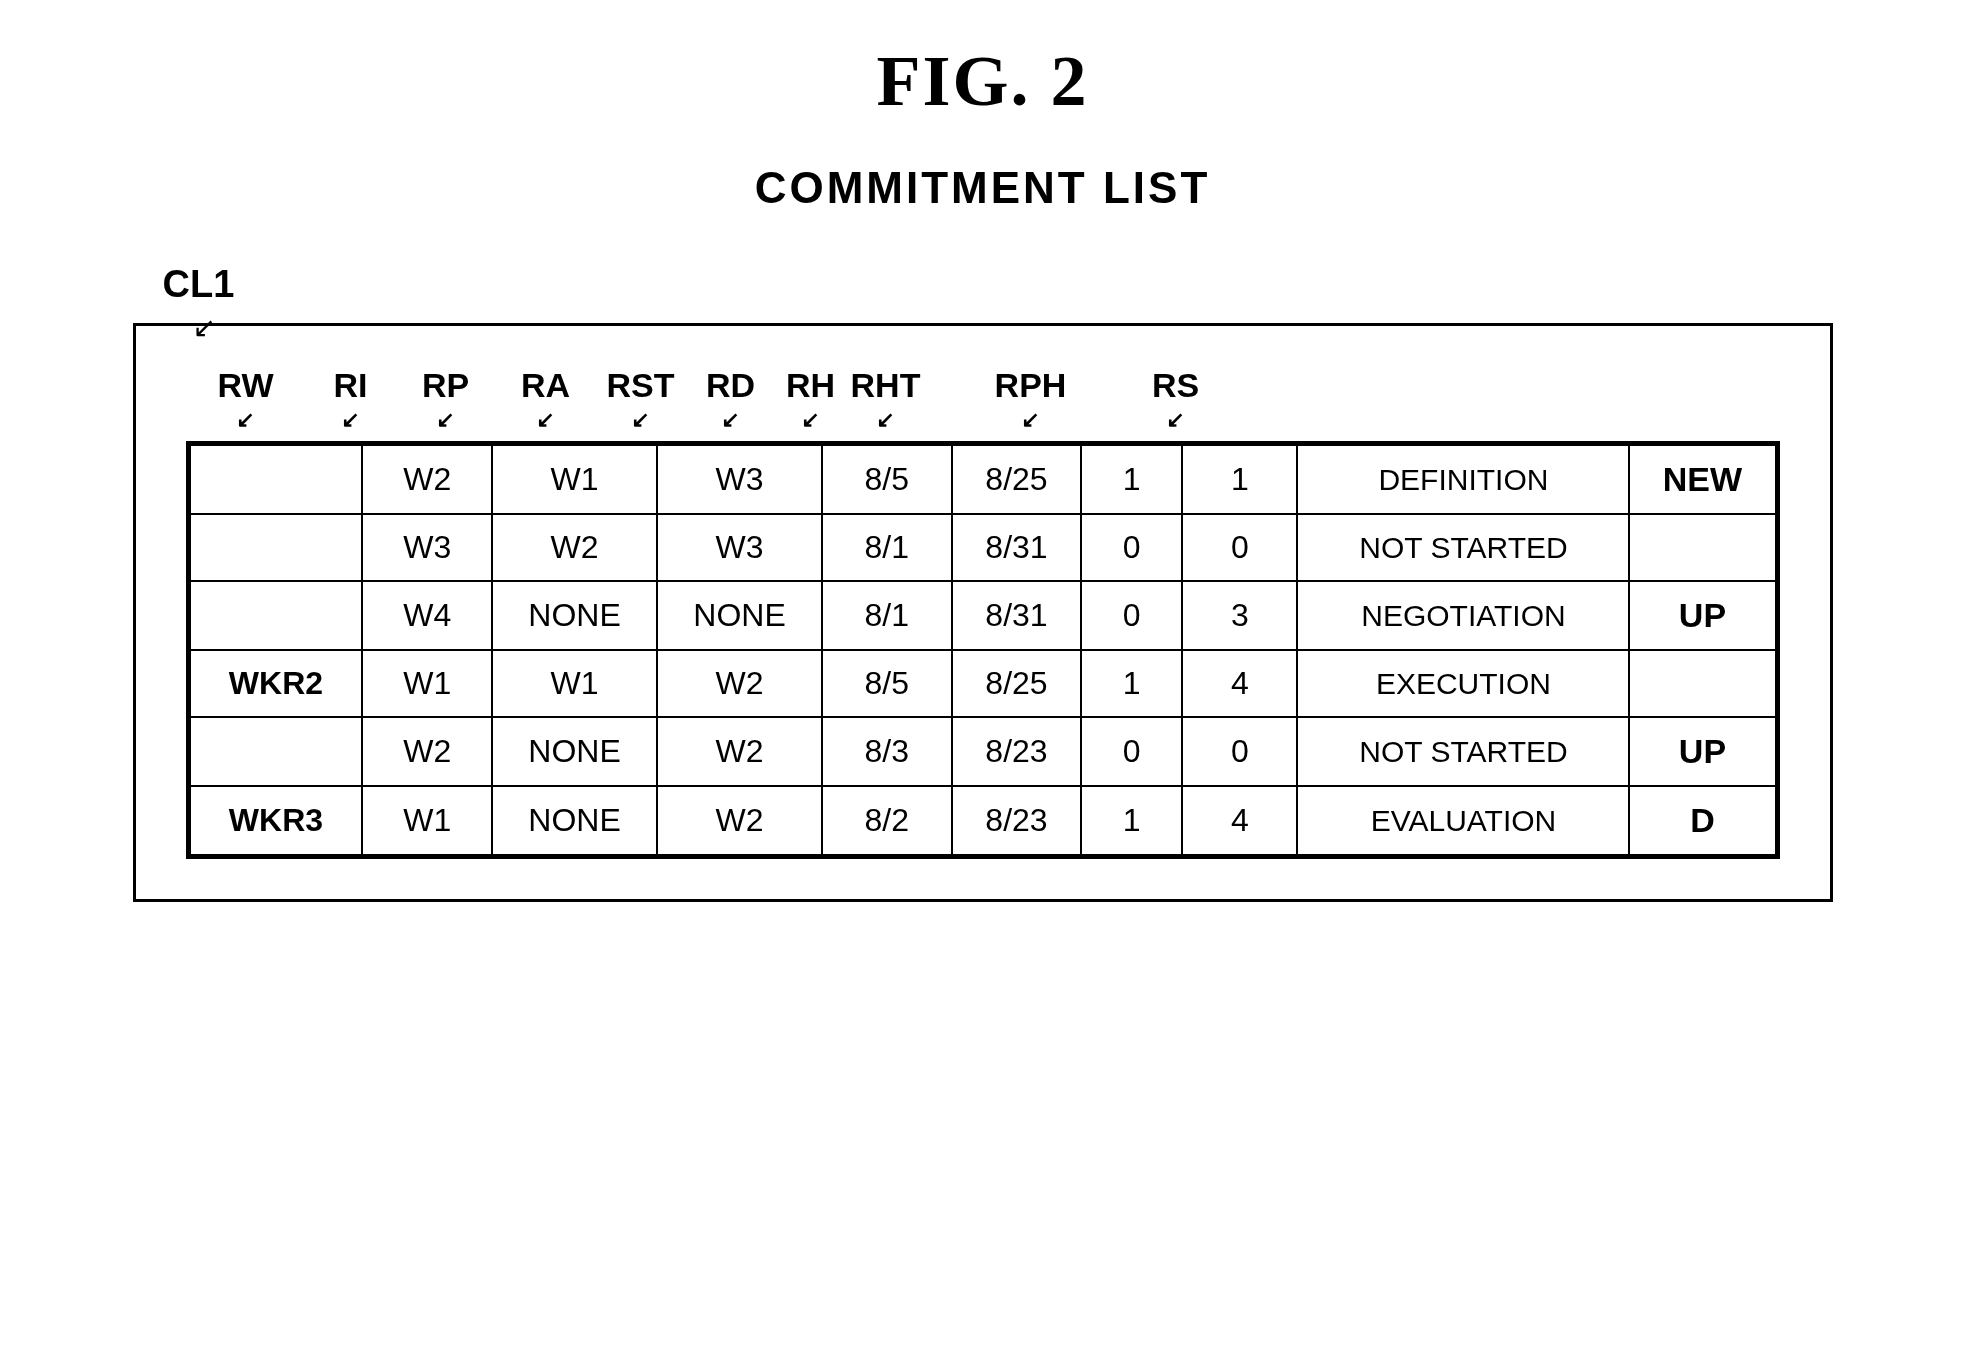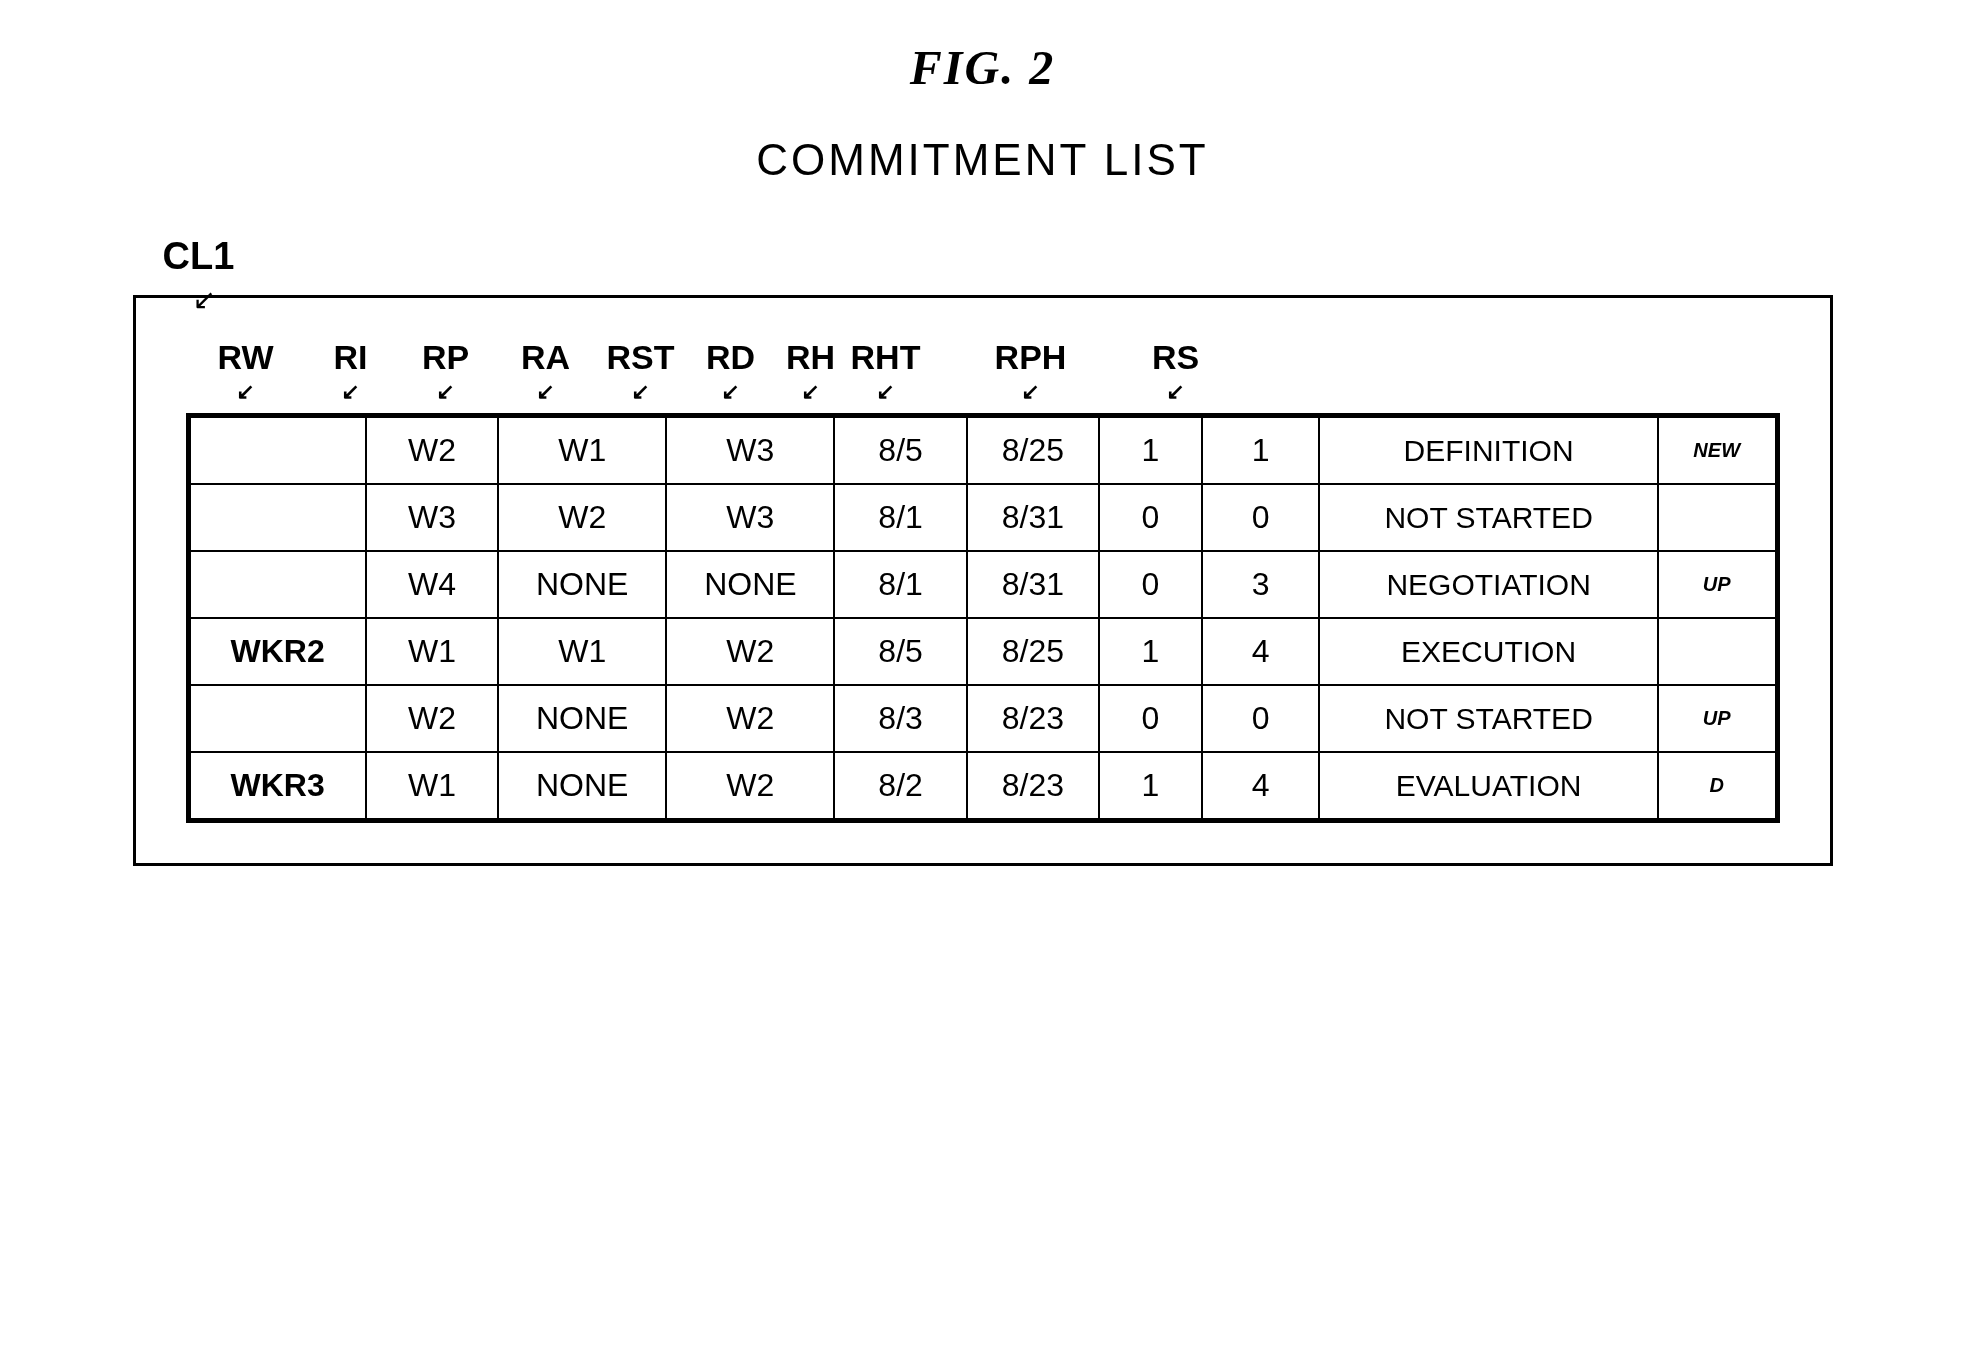--- a/index.html
+++ b/index.html
@@ -9,31 +9,30 @@
       width: 1965px;
       height: 1349px;
       display: flex;
       flex-direction: column;
       align-items: center;
       justify-content: flex-start;
       padding-top: 40px;
     }
 
     .fig-title {
-      font-size: 48px;
-      font-style: italic;
+      font-size: 72px;
       font-weight: bold;
       font-family: 'Times New Roman', Times, serif;
       margin-bottom: 40px;
       letter-spacing: 2px;
     }
 
     .commitment-title {
       font-size: 44px;
-      font-weight: normal;
+      font-weight: bold;
       letter-spacing: 3px;
       margin-bottom: 60px;
       font-family: Arial, sans-serif;
     }
 
     .diagram-container {
       position: relative;
       width: 1700px;
     }
 
@@ -102,23 +101,22 @@
       font-size: 32px;
       font-weight: bold;
     }
 
     td.status-cell {
       font-size: 30px;
       text-align: center;
     }
 
     td.rs-cell {
-      font-size: 20px;
-      font-weight: bold;
-      font-style: italic;
+      font-size: 34px;
+      font-weight: bold;
     }
   </style>
 </head>
 <body>
 
 <div class="fig-title">FIG. 2</div>
 <div class="commitment-title">COMMITMENT LIST</div>
 
 <div class="diagram-container">
   <div class="cl1-label">CL1</div>

